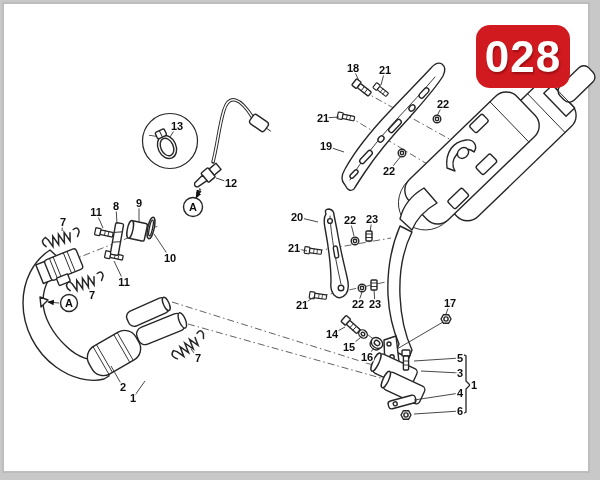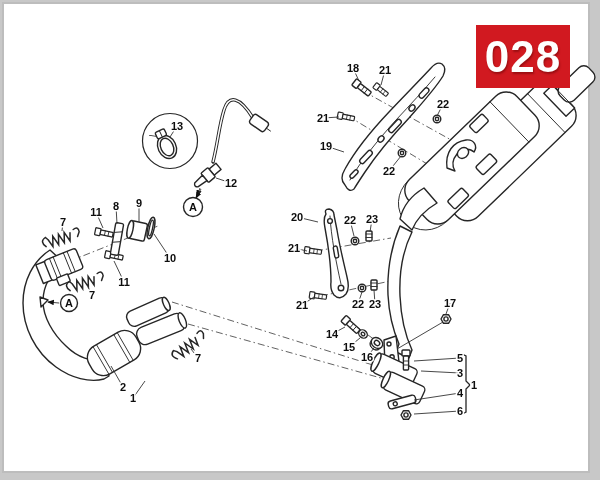--- a/index.html
+++ b/index.html
@@ -12,20 +12,21 @@
     position:absolute;left:2px;top:2px;width:584px;height:467px;
     background:#ffffff;border:2px solid #bdbdbd;
   }
   svg.diagram{position:absolute;left:0;top:0}
   .badge{
     position:absolute;left:476px;top:25px;width:94px;height:63px;
     background:#d11920;color:#ffffff;
     display:flex;align-items:center;justify-content:center;
     font-weight:bold;font-size:44px;letter-spacing:1px;
     text-shadow:1px 2px 2px rgba(90,0,0,.45);
+    border-radius:14px;
   }
   
   .p{stroke:#262626;stroke-width:1.4;fill:#ffffff;stroke-linejoin:round;stroke-linecap:round}
   .ln{stroke:#262626;stroke-width:1.2;fill:none;stroke-linecap:round}
   .thin{stroke:#262626;stroke-width:.9;fill:none;stroke-linecap:round}
   .leader{stroke:#333333;stroke-width:.9}
   .dash{stroke:#5a5a5a;stroke-width:.95;fill:none;stroke-dasharray:7 3 1.5 3}
   .callout{font:bold 11px "Liberation Sans", sans-serif;fill:#0d0d0d;text-anchor:middle;
            paint-order:stroke;stroke:#ffffff;stroke-width:3px}
   .mletter{font:bold 11px "Liberation Sans", sans-serif;fill:#0d0d0d;text-anchor:middle}

